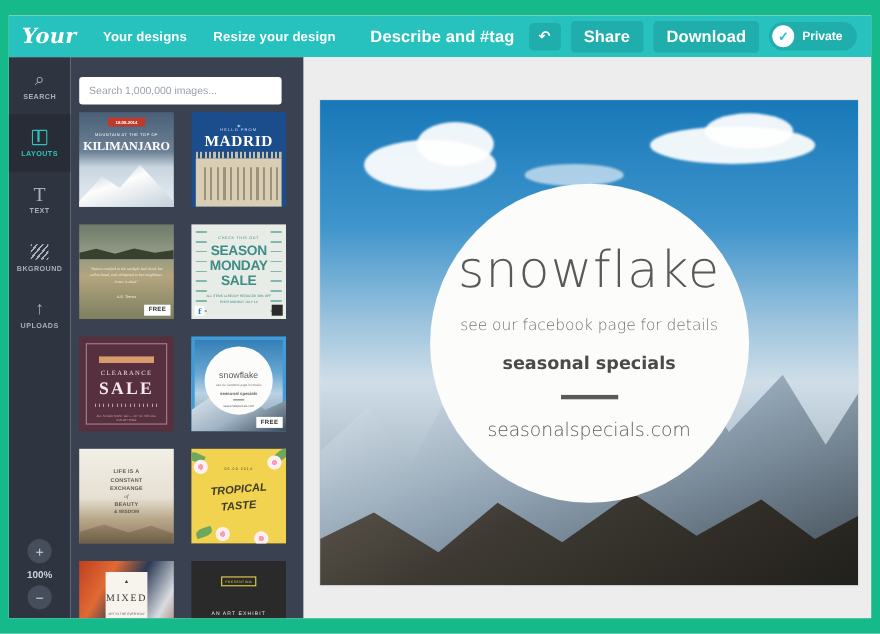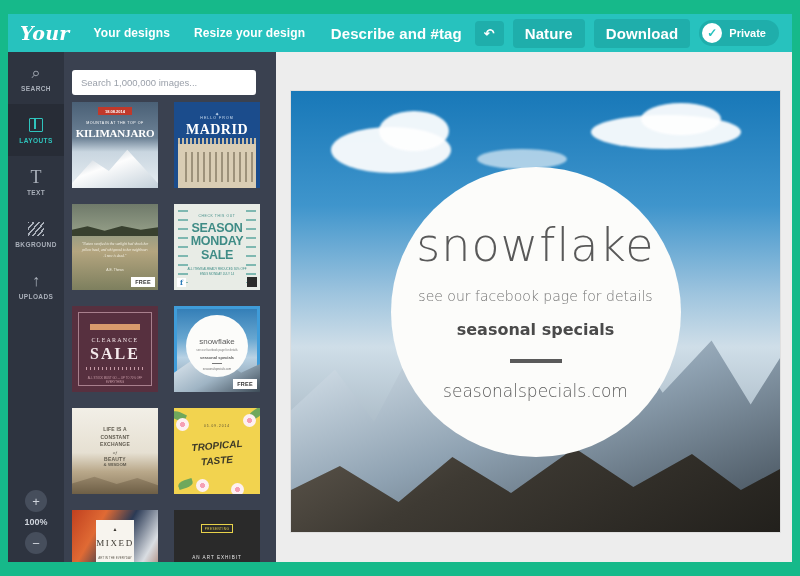--- a/index.html
+++ b/index.html
@@ -254,21 +254,21 @@
 <div id="app">
 
   <div id="header">
     <div class="logo">Your</div>
     <div class="hlink">Your designs</div>
     <div class="hlink">Resize your design</div>
 
     <div class="hright">
       <button class="hbtn plain">Describe and #tag</button>
       <button class="hbtn undo">↶</button>
-      <button class="hbtn">Nature</button>
+      <button class="hbtn">Share</button>
       <button class="hbtn">Download</button>
       <div class="privwrap">
         <div class="privdot">✓</div>
         <div class="privlbl">Private</div>
       </div>
     </div>
   </div>
 
   <div id="rail">
     <div class="rail-item">

